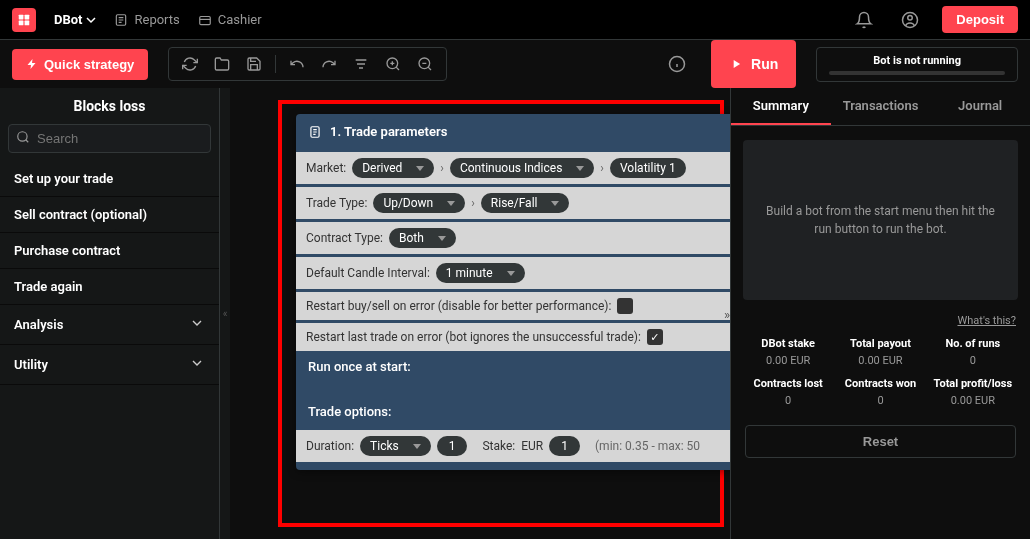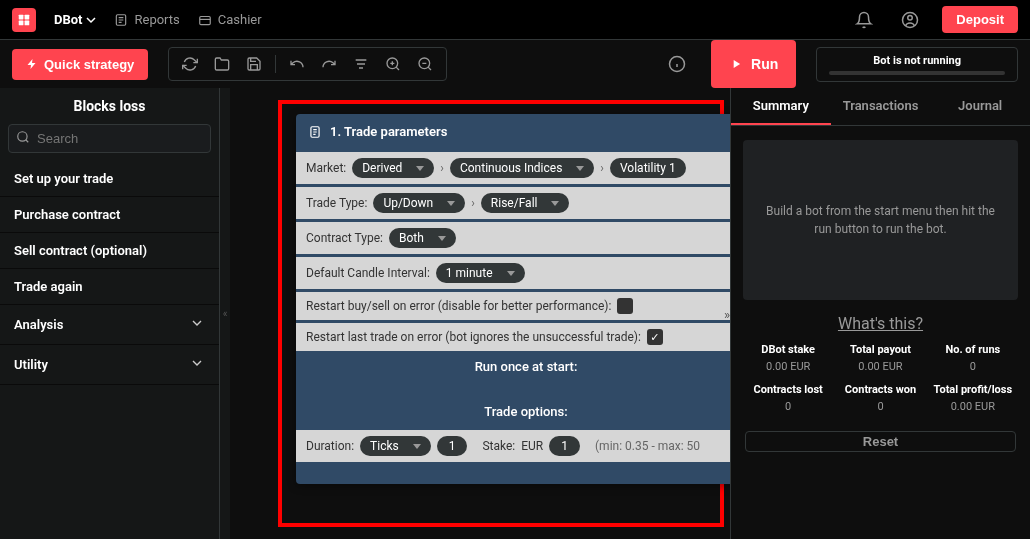--- a/index.html
+++ b/index.html
@@ -120,23 +120,22 @@
   
   .workspace {
     flex:1; background:var(--bg-dark); position:relative; overflow:hidden;
   }
   .highlight-box {
     position:absolute; left:48px; top:12px; right:6px; bottom:12px;
     border:4px solid var(--highlight-red);
   }
   .block-card {
     position:absolute; left:66px; top:26px; width:460px;
-    background:var(--block-blue); border-radius:4px; padding-bottom:22px;
+    background:var(--block-blue); border-radius:4px; padding-bottom:8px;
     box-shadow:0 2px 8px rgba(0,0,0,.4);
-    text-align:center;
   }
   .block-header {
     display:flex;align-items:center;gap:8px;padding:10px 12px;color:#fff;font-weight:600;
   }
   .block-header svg{width:14px;height:14px;}
   .block-row {
     background:var(--block-row); color:#333; margin:3px 0 0 0;
     padding:6px 10px; font-size:12px; display:flex;align-items:center;gap:6px;
     flex-wrap:wrap;
   }
@@ -159,29 +158,29 @@
   }
   .tabs { display:flex; border-bottom:1px solid var(--border-dark); }
   .tab { flex:1;text-align:center;padding:10px;cursor:pointer;color:var(--text-secondary);font-size:13px;font-weight:600; }
   .tab.active { color:#fff;border-bottom:2px solid var(--accent-red); }
   .info-box {
     margin:14px 12px; padding:14px 14px; text-align:center;
     color:var(--text-secondary); font-size:12px; line-height:1.5;
     background:var(--bg-panel-light); border-radius:4px;
     min-height:160px; display:flex;align-items:center;justify-content:center;
   }
-  .whats-this { text-align:center;padding:0 14px;font-size:16px;color:var(--text-secondary);text-decoration:underline;cursor:pointer; }
+  .whats-this { text-align:right;padding:0 14px;font-size:11px;color:var(--text-secondary);text-decoration:underline;cursor:pointer; }
   .stats-grid {
     display:grid;grid-template-columns:1fr 1fr 1fr;gap:10px 6px;
     padding:10px 14px;text-align:center;font-size:11px;
   }
   .stat-label{color:#fff;font-weight:700;}
   .stat-value{color:var(--text-secondary);margin-top:4px;}
   .reset-btn {
-    margin:8px 14px; padding:2px;border:1px solid var(--border-dark);
+    margin:8px 14px; padding:8px;border:1px solid var(--border-dark);
     background:transparent;color:var(--text-secondary);border-radius:4px;
     cursor:pointer;font-weight:700;font-size:13px;
   }
 </style>
 </head>
 <body>
 
 <div class="topnav">
   <div class="logo">
     <svg viewBox="0 0 24 24" width="14" height="14">
@@ -308,24 +307,24 @@
       <svg viewBox="0 0 24 24" fill="none" stroke="currentColor" stroke-width="2">
           <circle cx="11" cy="11" r="8"></circle>
           <path d="M21 21l-4.3-4.3"></path>
         </svg>
       <input class="search-input" placeholder="Search" style="">
     </div>
     <div class="side-item">
         <span>Set up your trade</span>
       </div>
     <div class="side-item">
+        <span>Sell contract (optional)</span>
+      </div>
+    <div class="side-item">
         <span>Purchase contract</span>
-      </div>
-    <div class="side-item">
-        <span>Sell contract (optional)</span>
       </div>
     <div class="side-item">
         <span>Trade again</span>
       </div>
     <div class="side-item">
         <span>Analysis</span>
         <span class="chevron"><svg viewBox="0 0 24 24" fill="none" stroke="currentColor" stroke-width="2">
             <path d="M6 9l6 6 6-6"></path>
           </svg></span>
       </div>

